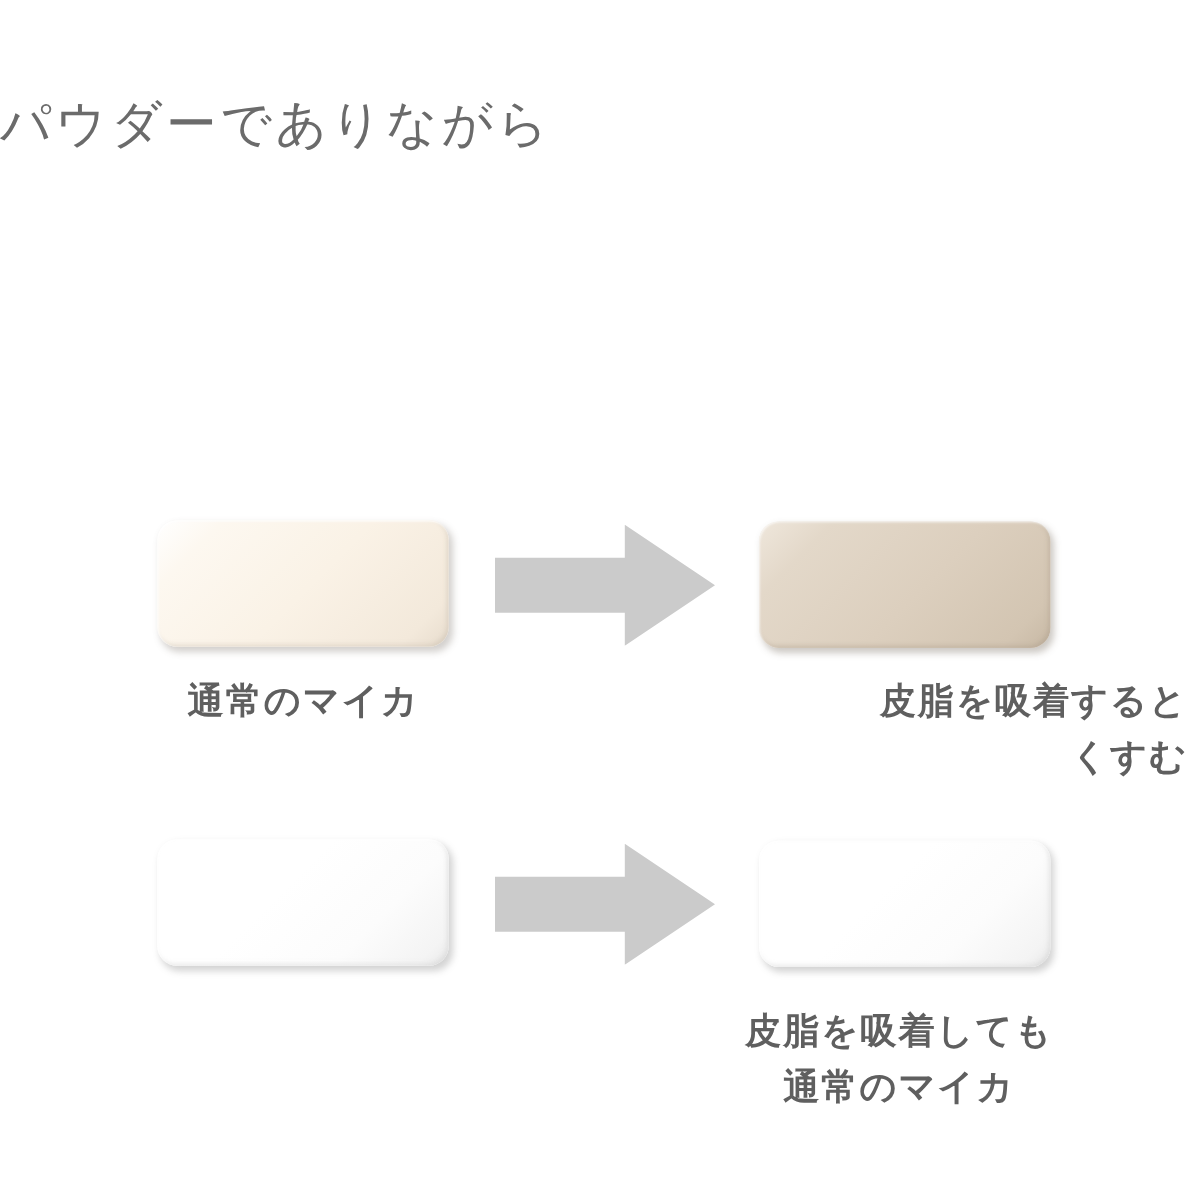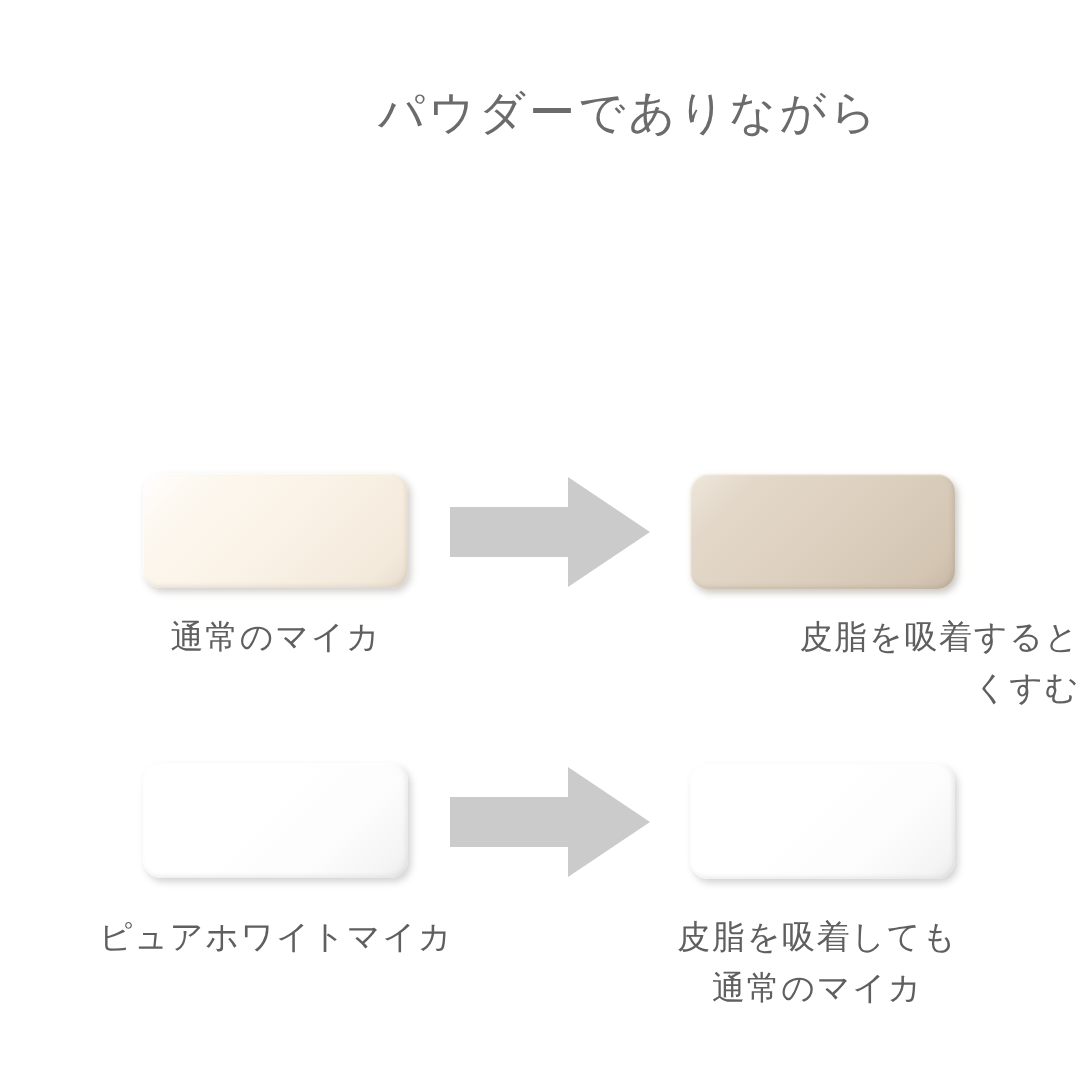--- a/index.html
+++ b/index.html
@@ -18,21 +18,21 @@
     background: #ffffff;
     overflow: hidden;
   }
 
   
   .headline {
     position: absolute;
     left: 0;
     top: 72px;
     width: 880px;
-    text-align: right;
+    text-align: left;
     color: #6b6b6b;
     font-size: 46px;
     font-weight: 400;
     letter-spacing: 0.07em;
     line-height: 1.78;
     white-space: nowrap;
   }
   .headline .line {
     display: block;
   }
@@ -119,21 +119,21 @@
   
   .caption {
     position: absolute;
     color: #5f5f5f;
     font-size: 33px;
     font-weight: 400;
     letter-spacing: 0.05em;
     line-height: 1.55;
     white-space: nowrap;
   }
-  .caption .cline { display: block; }
+  .caption .cline { display: block; font-weight: bold; }
 
   .cap-r1-left   { left: 0;    top: 611px; width: 552px; text-align: center; }
   .cap-r1-right  { left: 555px; top: 611px; width: 525px; text-align: right; }
   .cap-r2-left   { left: 0;    top: 911px; width: 552px; text-align: center; }
   .cap-r2-right  { left: 555px; top: 911px; width: 525px; text-align: center; }
 </style>
 </head>
 <body>
 
 <div id="canvas">
@@ -168,21 +168,18 @@
 
     <div class="arrow">
       <svg viewBox="0 0 200 110" xmlns="http://www.w3.org/2000/svg" aria-hidden="true">
         <path d="M0 30 L118 30 L118 0 L200 55 L118 110 L118 80 L0 80 Z" fill="#cbcbcb"></path>
       </svg>
     </div>
 
     <div class="swatch swatch-right sw-white"></div>
   </div>
 
-  <div class="caption cap-r2-left">
-    <span class="cline">ピュアホワイトマイカ</span>
-  </div>
   <div class="caption cap-r2-right">
     <span class="cline">皮脂を吸着しても</span>
     <span class="cline">通常のマイカ</span>
   </div>
 
 </div>
 
 </body></html>

